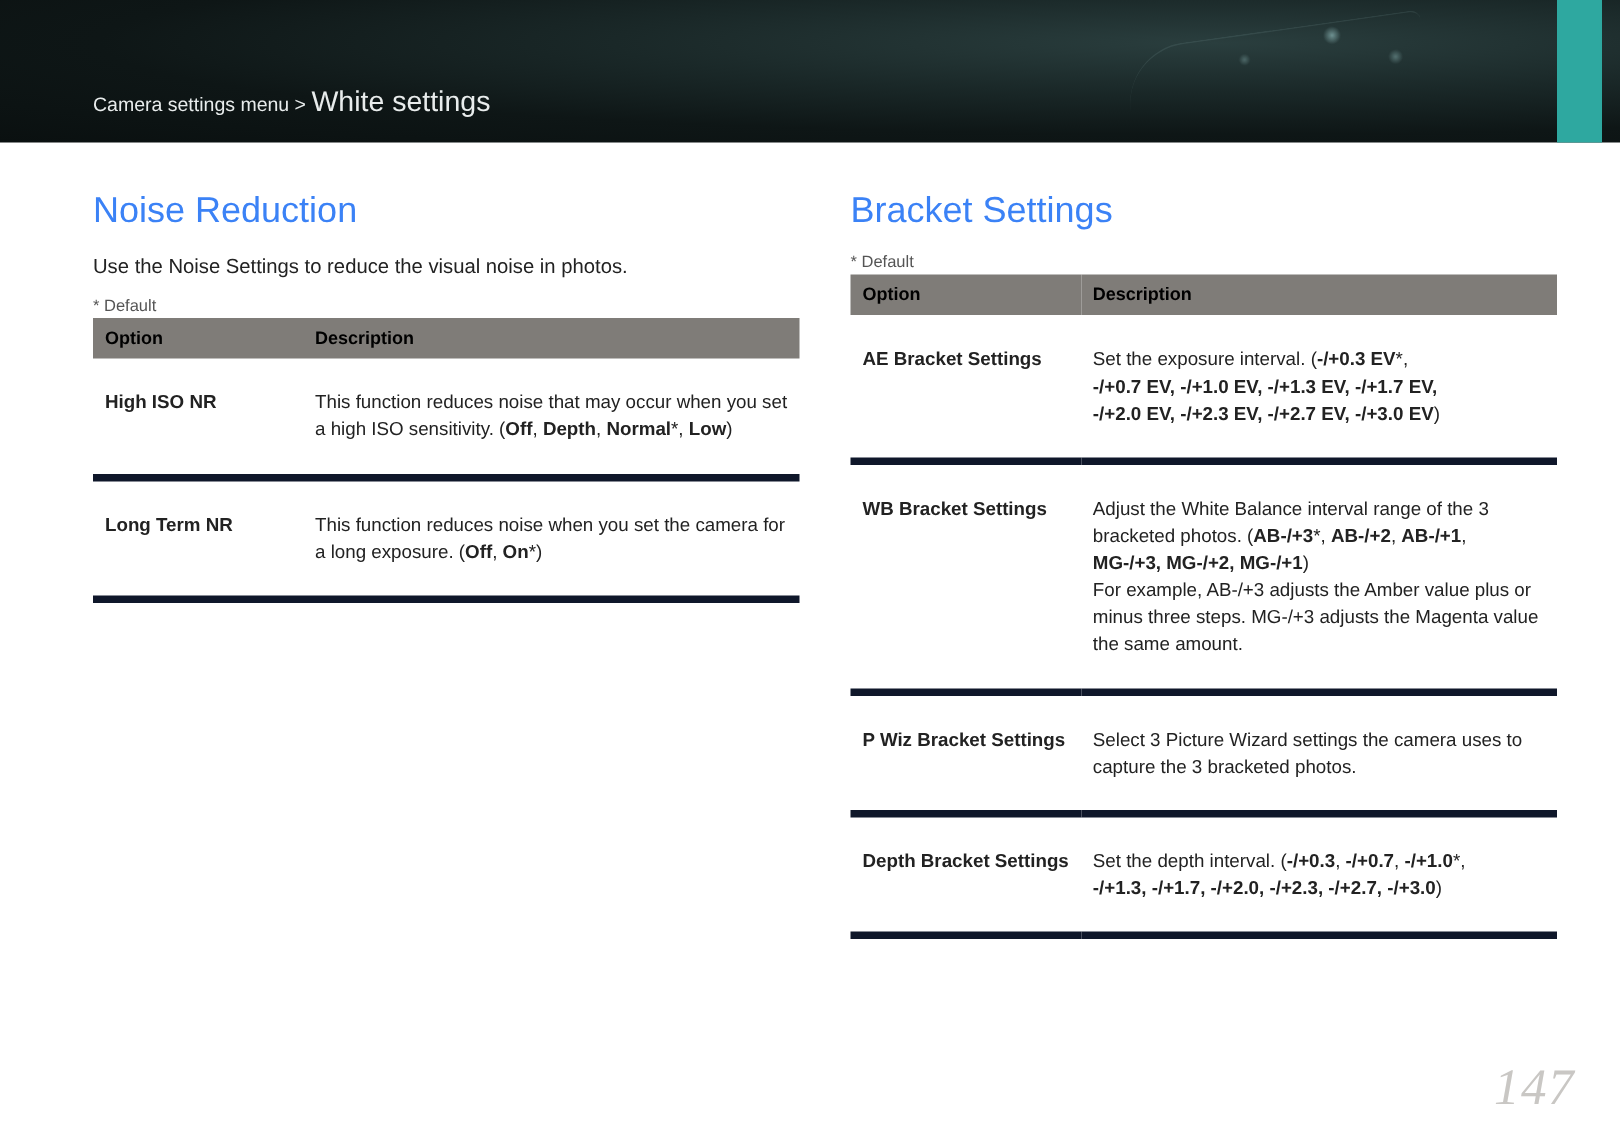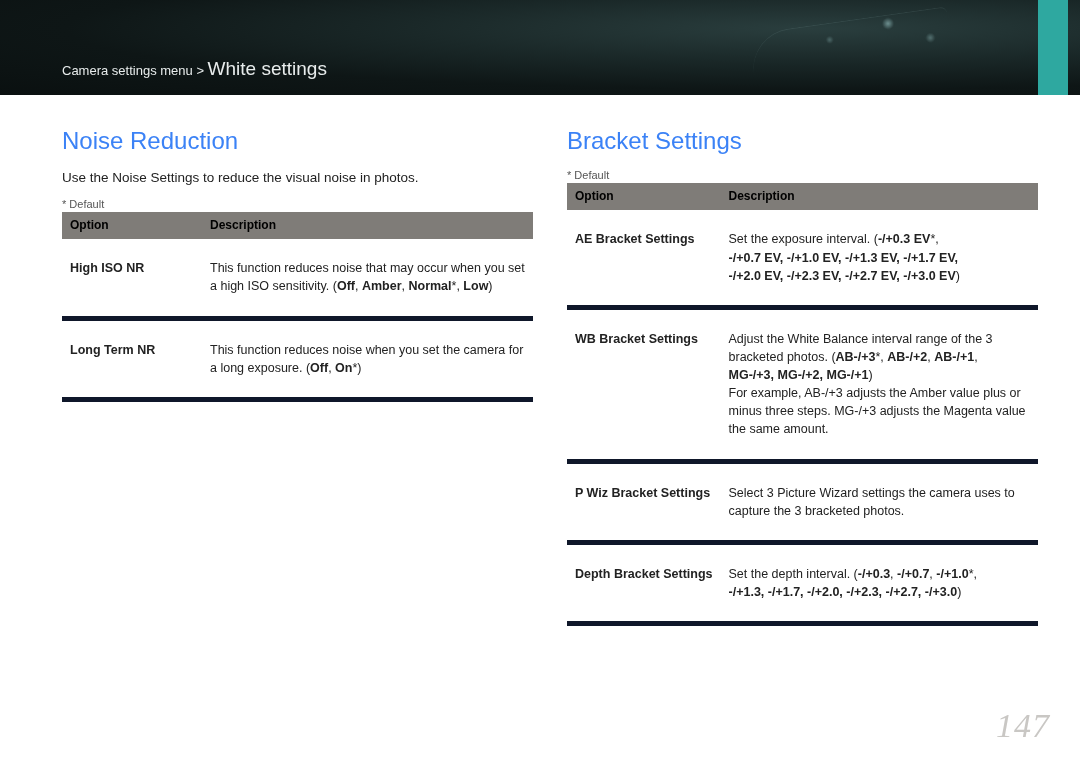--- a/index.html
+++ b/index.html
@@ -135,21 +135,21 @@
     <div class="default-note">* Default</div>
     <table class="opt">
       <tbody>
           <tr>
         <th>Option</th>
         <th>Description</th>
       </tr>
       <tr>
         <td class="optname">High ISO NR</td>
         <td>
-          <span>This function reduces noise that may occur when you set a high ISO sensitivity. (</span><span class="b">Off</span><span>, </span><span class="b">Amber</span><span>, </span><span class="b">Normal</span><span>*, </span><span class="b">Low</span><span>)</span>
+          <span>This function reduces noise that may occur when you set a high ISO sensitivity. (</span><span class="b">Off</span><span>, </span><span class="b">Depth</span><span>, </span><span class="b">Normal</span><span>*, </span><span class="b">Low</span><span>)</span>
         </td>
       </tr>
       <tr>
         <td class="optname">Long Term NR</td>
         <td>
           <span>This function reduces noise when you set the camera for a long exposure. (</span><span class="b">Off</span><span>, </span><span class="b">On</span><span>*)</span>
         </td>
       </tr>
     </tbody>
       </table>

